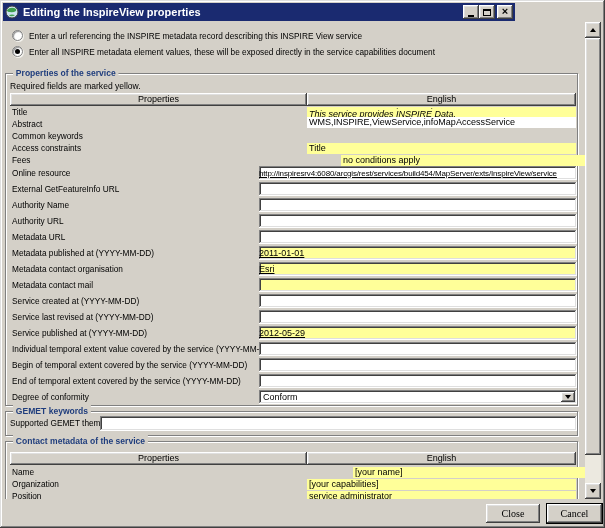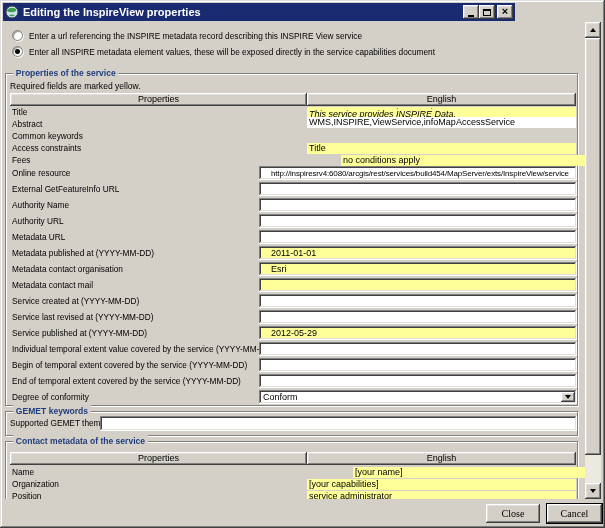--- a/index.html
+++ b/index.html
@@ -70,22 +70,23 @@
   }
   .flat-cell{
     position:absolute; left:307px; width:269px; height:11px; line-height:11px;
     font-size:9px; padding-left:2px; background:#fff; overflow:hidden; white-space:nowrap; color:#000;
   }
   .flat-cell.req{ background:var(--required_yellow,#ffff99); }
 
   .field-input{
     position:absolute; left:259px; width:318px; height:14px;
     font-family:inherit; font-size:9px; color:#000; background:#fff; border:none;
-    padding:0 1px 0 12px; outline:none;
+    padding:0 1px 0 0; outline:none;
     box-shadow: inset -1px -1px #fff, inset 1px 1px #808080, inset -2px -2px #dfdfdf, inset 2px 2px #404040;
+    text-decoration: underline;
   }
   .field-input.req{ background:var(--required_yellow,#ffff99); }
   .field-input.tiny{ font-size:8px; letter-spacing:-0.15px; }
 
   .dropdown{
     position:absolute; left:259px; top:390px; width:318px; height:14px; background:#fff;
     box-shadow: inset -1px -1px #fff, inset 1px 1px #808080, inset -2px -2px #dfdfdf, inset 2px 2px #404040;
   }
   .dropdown .dd-value{ position:absolute; left:4px; top:2px; font-size:9px; line-height:10px; color:#000; }
   .dd-btn{

